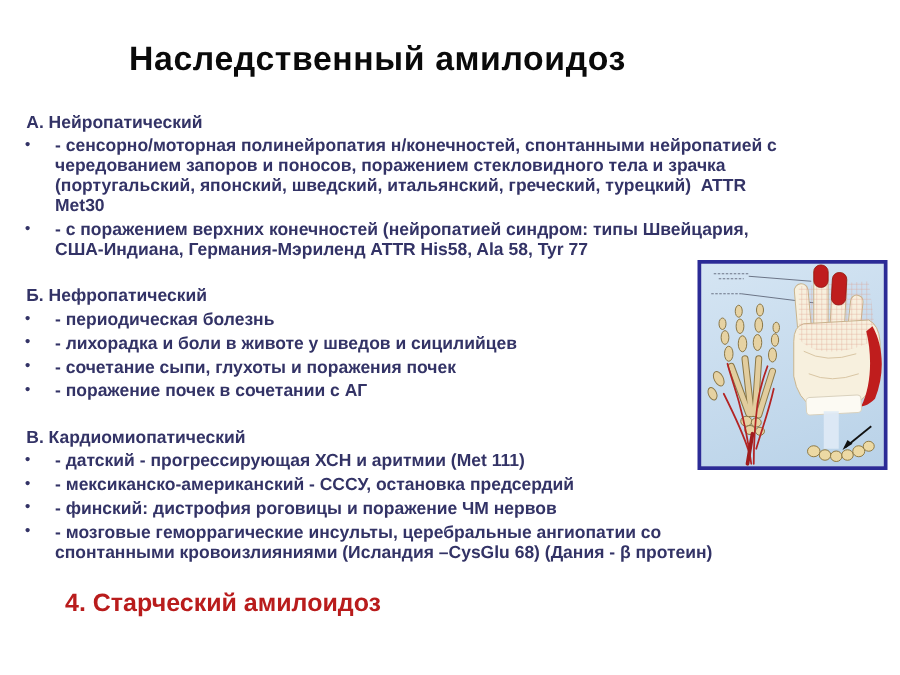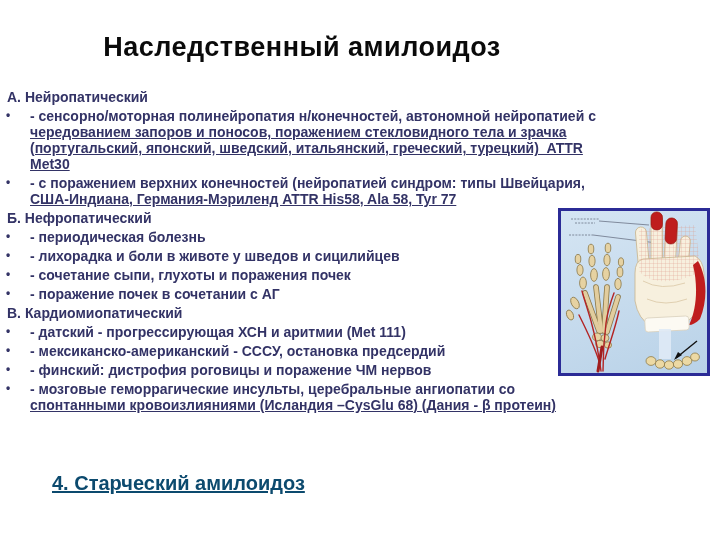--- a/index.html
+++ b/index.html
@@ -5,43 +5,43 @@
   html,body{margin:0;padding:0;}
   body{
     width:720px;height:540px;position:relative;background:#ffffff;overflow:hidden;
     font-family:"Liberation Sans",sans-serif;
   }
   .title{
     position:absolute;top:31px;left:0;width:604px;text-align:center;
     font:bold 27px/32px "Liberation Sans",sans-serif;color:var(--title-text,#0a0a0a);
     letter-spacing:0.5px;
   }
-  .body-block{position:absolute;left:4px;top:89px;width:690px;}
+  .body-block{position:absolute;left:18px;top:89px;width:690px;}
   .ln{white-space:pre;font:bold 14px/16px "Liberation Sans",sans-serif;color:var(--body-text,#333366);position:relative;}
-  .ln.h{padding-left:3px;margin-top:3px;}
+  .ln.h{padding-left:3px;margin-top:21px;}
   .ln.b{padding-left:26px;margin-top:3px;}
-  .ln.c{padding-left:26px;text-decoration:underline;}
+  .ln.c{padding-left:26px;}
   .ln.first{margin-top:0;}
   .bu{position:absolute;left:2px;top:-1px;font-size:12px;}
   .illustration{
     position:absolute;left:558px;top:208px;width:146px;height:162px;
     border:3px solid var(--image-border,#2b2b96);
     background:linear-gradient(160deg,var(--image-bg1,#d5e5f3),var(--image-bg2,#b9d2e8));
   }
   .footer-block{position:absolute;left:52px;top:468px;}
-  .fline{font:bold 20px/31px "Liberation Sans",sans-serif;color:#0c4a6e;white-space:pre;text-decoration:underline;}
+  .fline{font:bold 20px/31px "Liberation Sans",sans-serif;color:#b91c1c;white-space:pre;}
 </style>
 </head>
 <body>
 
 <div class="title">Наследственный амилоидоз</div>
 
 <div class="body-block">
   <div class="ln h first">А. Нейропатический</div>
-  <div class="ln b"><span class="bu">•</span><span>- сенсорно/моторная полинейропатия н/конечностей, автономной нейропатией с</span></div>
+  <div class="ln b"><span class="bu">•</span><span>- сенсорно/моторная полинейропатия н/конечностей, спонтанными нейропатией с</span></div>
   <div class="ln c">чередованием запоров и поносов, поражением стекловидного тела и зрачка</div>
   <div class="ln c">(португальский, японский, шведский, итальянский, греческий, турецкий)  ATTR</div>
   <div class="ln c">Met30</div>
   <div class="ln b"><span class="bu">•</span><span>- с поражением верхних конечностей (нейропатией синдром: типы Швейцария,</span></div>
   <div class="ln c">США-Индиана, Германия-Мэриленд ATTR His58, Ala 58, Tyr 77</div>
   <div class="ln h">Б. Нефропатический</div>
   <div class="ln b"><span class="bu">•</span><span>- периодическая болезнь</span></div>
   <div class="ln b"><span class="bu">•</span><span>- лихорадка и боли в животе у шведов и сицилийцев</span></div>
   <div class="ln b"><span class="bu">•</span><span>- сочетание сыпи, глухоты и поражения почек</span></div>
   <div class="ln b"><span class="bu">•</span><span>- поражение почек в сочетании с АГ</span></div>

